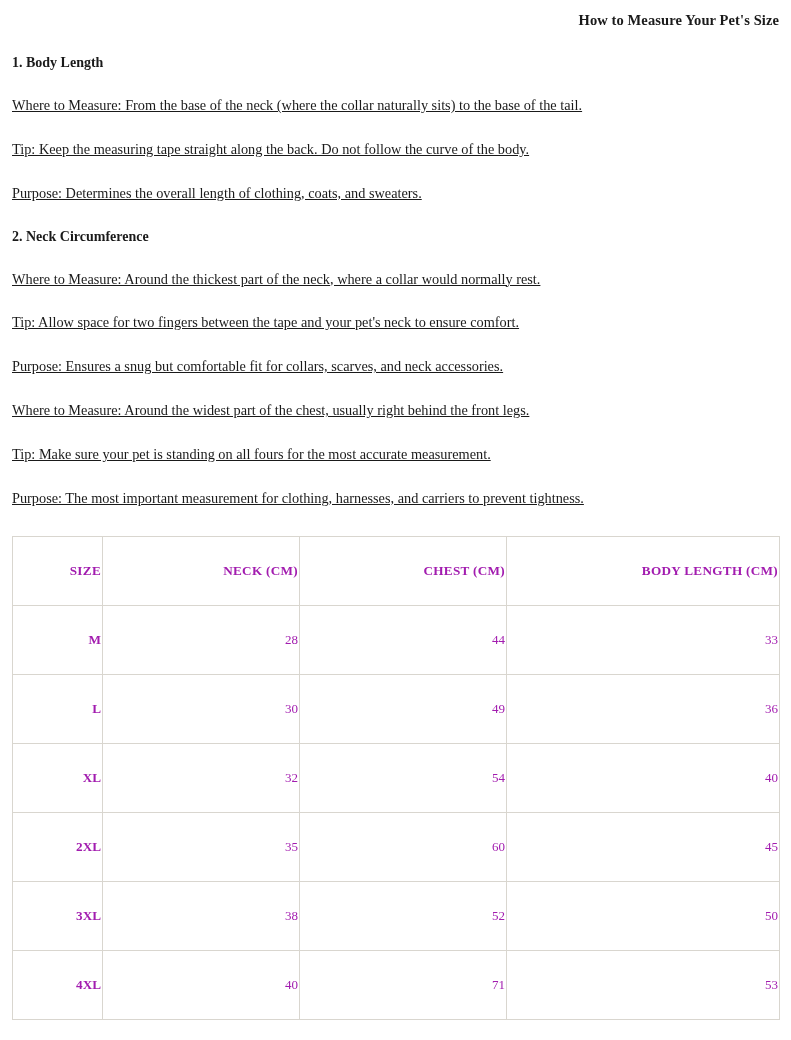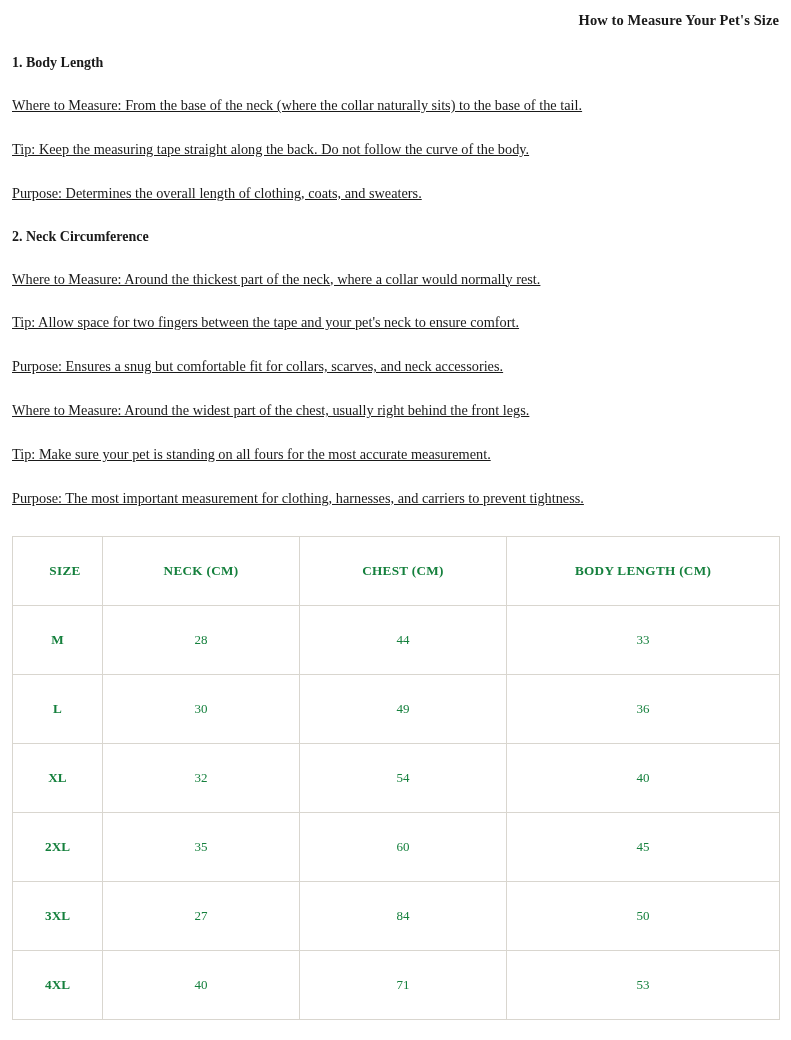--- a/index.html
+++ b/index.html
@@ -42,26 +42,26 @@
     margin-top: 28px;
   }
   table.size-table {
     border-collapse: collapse;
     width: 767px;
     table-layout: fixed;
   }
   table.size-table th,
   table.size-table td {
     border: 1px solid #d9d6cf;
-    text-align: center;
+    text-align: right;
     vertical-align: middle;
     height: 66px;
     font-size: 13.2px;
     font-weight: bold;
-    color: #15803d;
+    color: #a21caf;
   }
   table.size-table th {
     font-size: 13.2px;
     letter-spacing: 0.3px;
   }
   table.size-table td.val {
     font-weight: normal;
     font-size: 13px;
     margin-left: 20px;
   }
@@ -129,22 +129,22 @@
           <td class="val">40</td>
         </tr>
         <tr>
           <td class="td-size">2XL</td>
           <td class="val">35</td>
           <td class="val">60</td>
           <td class="val">45</td>
         </tr>
         <tr>
           <td class="td-size">3XL</td>
-          <td class="val">27</td>
-          <td class="val">84</td>
+          <td class="val">38</td>
+          <td class="val">52</td>
           <td class="val">50</td>
         </tr>
         <tr>
           <td class="td-size">4XL</td>
           <td class="val">40</td>
           <td class="val">71</td>
           <td class="val">53</td>
         </tr>
       </tbody>
     </table>

